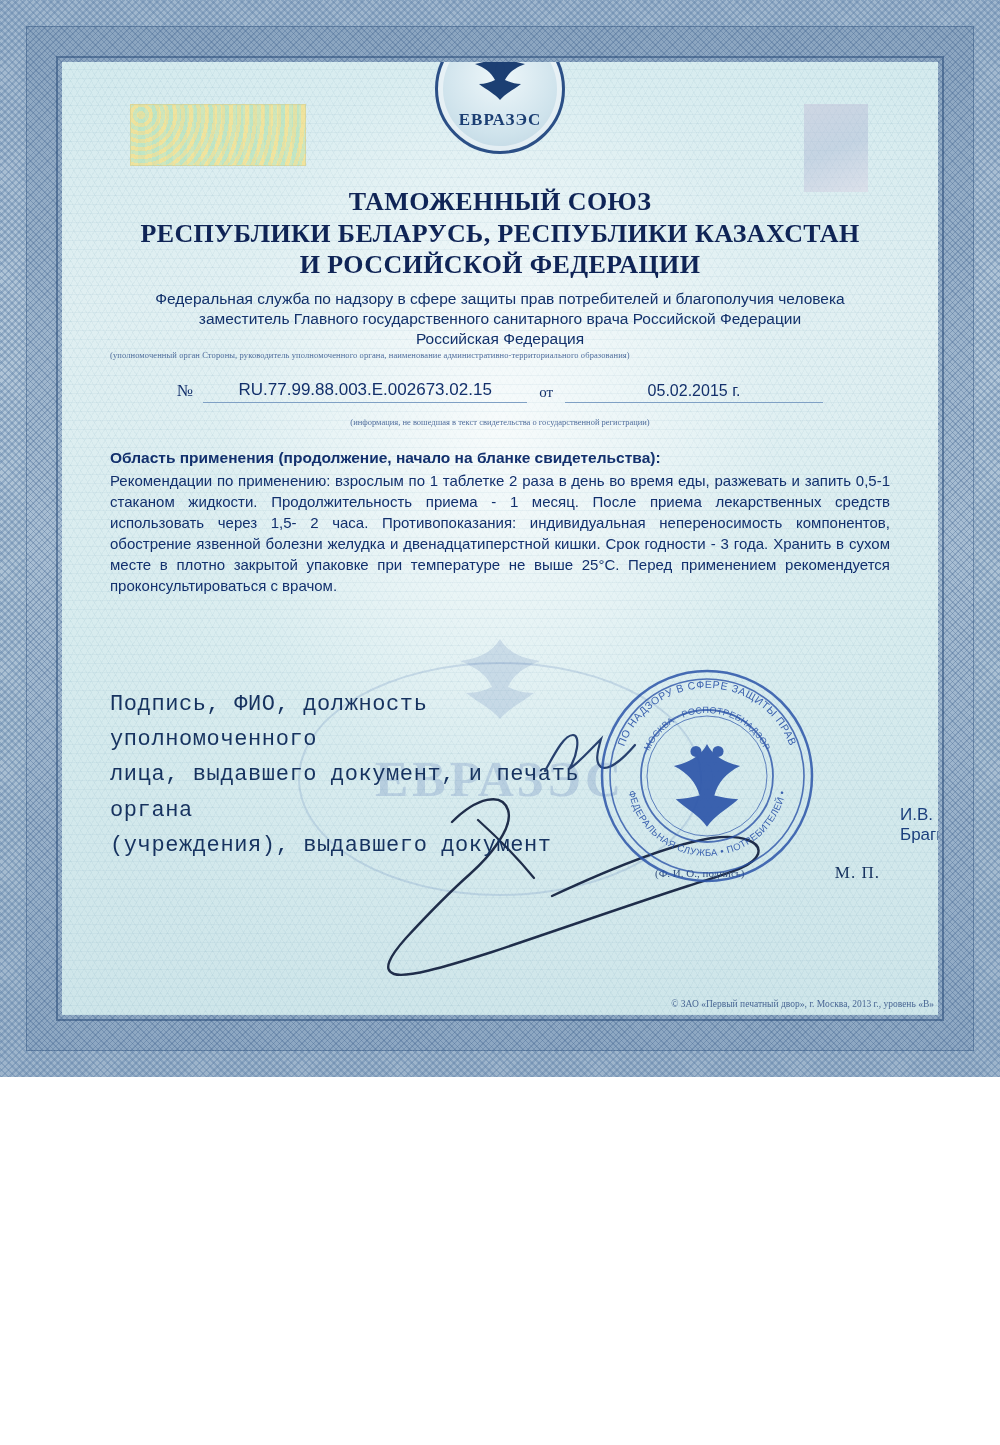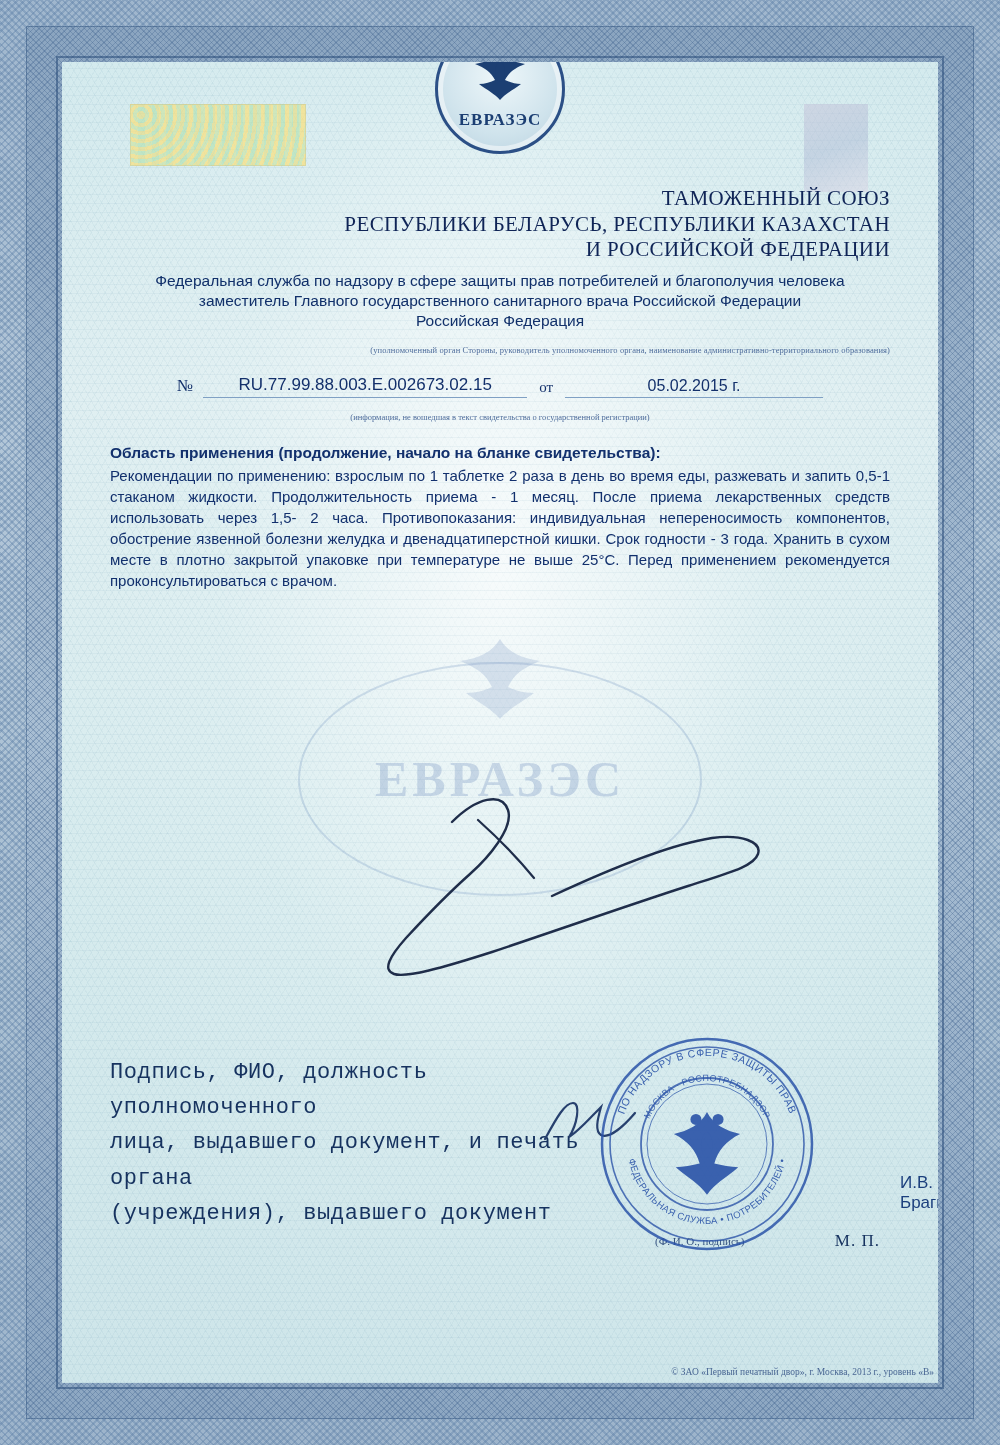--- a/index.html
+++ b/index.html
@@ -7,21 +7,21 @@
     padding: 0;
     background: #ffffff;
   }
   body {
     font-family: "Liberation Sans", sans-serif;
   }
 
   .page {
     position: relative;
     width: 1000px;
-    height: 1445px;
+    height: 1077px;
     overflow: hidden;
     background: #f97316;
   }
 
   
   .border-outer {
     position: absolute;
     inset: 0;
     background:
       repeating-linear-gradient(45deg, rgba(90,125,165,0.35) 0 2px, rgba(255,255,255,0) 2px 5px),
@@ -161,37 +161,35 @@
     padding: 0 48px;
   }
 
   .org-block {
     margin-top: 124px;
     text-align: center;
     color: #12275a;
   }
   .org-title {
     font-family: "Liberation Serif", serif;
-    font-weight: normal;
-    font-size: 21px;
+    font-weight: bold;
+    font-size: 26px;
     line-height: 1.22;
     letter-spacing: 0.4px;
     color: #0f2456;
-    text-align: right;
   }
   .org-sub {
     margin-top: 8px;
     font-family: "Liberation Sans", sans-serif;
     font-size: 15.5px;
     line-height: 1.30;
     color: #11306a;
   }
   .hint-small {
-    margin-top: 14px;
-    text-align: right;
+    text-align: left;
     font-family: "Liberation Serif", serif;
     font-size: 8.5px;
     color: #4f6d9c;
     letter-spacing: 0.1px;
   }
 
   .doc-title {
     margin-top: 18px;
     text-align: center;
     font-family: "Liberation Serif", serif;

